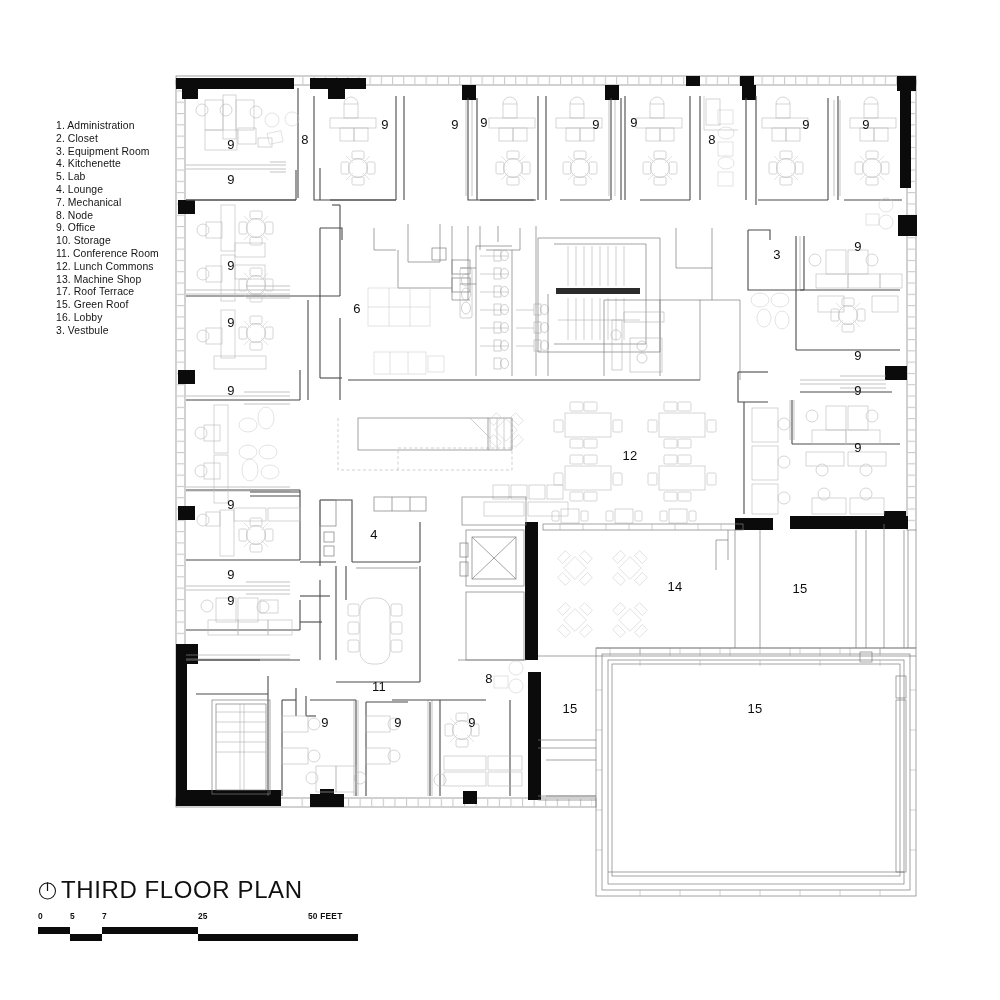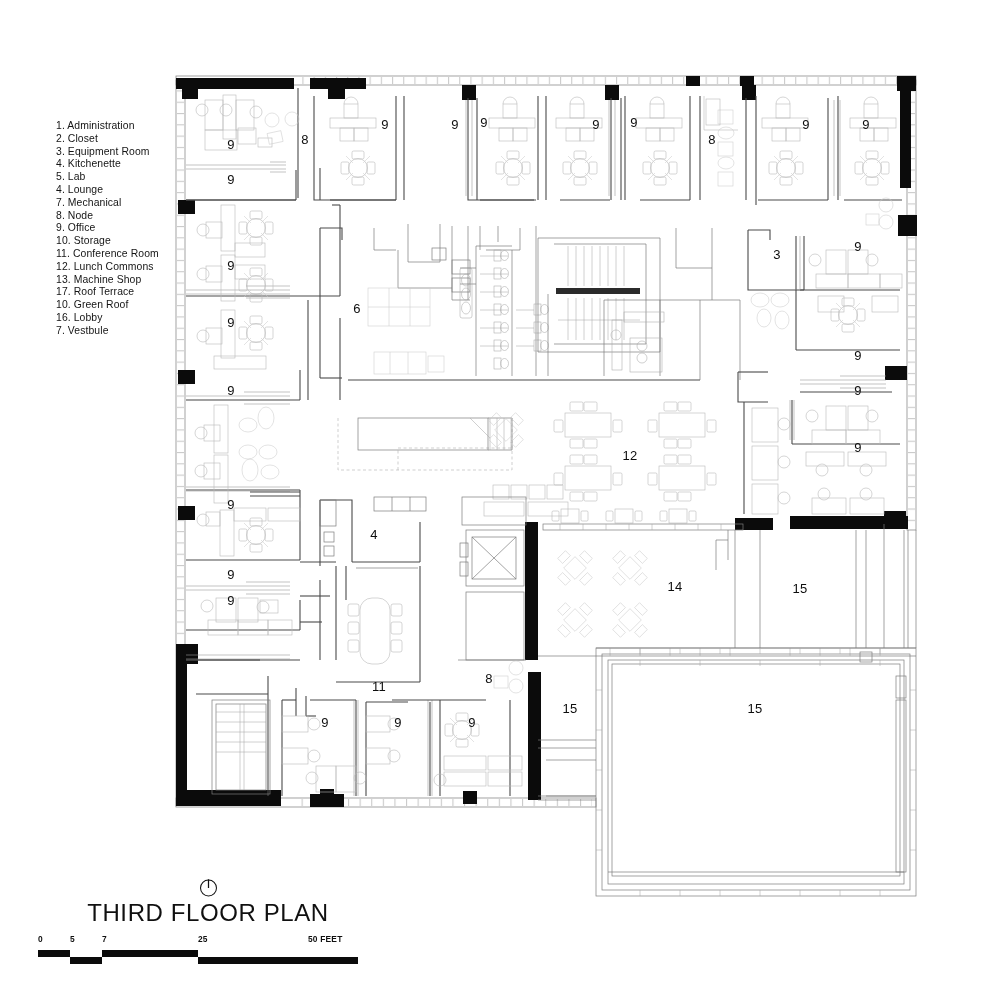--- a/index.html
+++ b/index.html
@@ -45,21 +45,20 @@
   #titleblock {
     position: absolute;
     left: 38px;
     top: 878px;
     width: 340px;
   }
   #title-row {
     display: flex;
     align-items: center;
     gap: 4px;
-    flex-direction: column;
   }
   #north-icon {
     width: 19px;
     height: 19px;
     flex: 0 0 auto;
   }
   #plan-title {
     font-size: 24px;
     letter-spacing: 0.6px;
     font-weight: 400;
@@ -122,23 +121,23 @@
       <li>5. Lab</li>
       <li>4. Lounge</li>
       <li>7. Mechanical</li>
       <li>8. Node</li>
       <li>9. Office</li>
       <li>10. Storage</li>
       <li>11. Conference Room</li>
       <li>12. Lunch Commons</li>
       <li>13. Machine Shop</li>
       <li>17. Roof Terrace</li>
-      <li>10. Green Roof</li>
+      <li>15. Green Roof</li>
       <li>16. Lobby</li>
-      <li>7. Vestbule</li>
+      <li>3. Vestbule</li>
     </ol>
   </div>
 
   <svg id="drawing" viewBox="0 0 1000 1000">
     <defs>
       <style>
         .w  { fill:none; stroke:#4a4a4a; stroke-width:1.1; }
         .wt { fill:none; stroke:#7d7d7d; stroke-width:0.7; }
         .wf { fill:none; stroke:#a8a8a8; stroke-width:0.55; }
         .f  { fill:none; stroke:#b9b9b9; stroke-width:0.6; }

